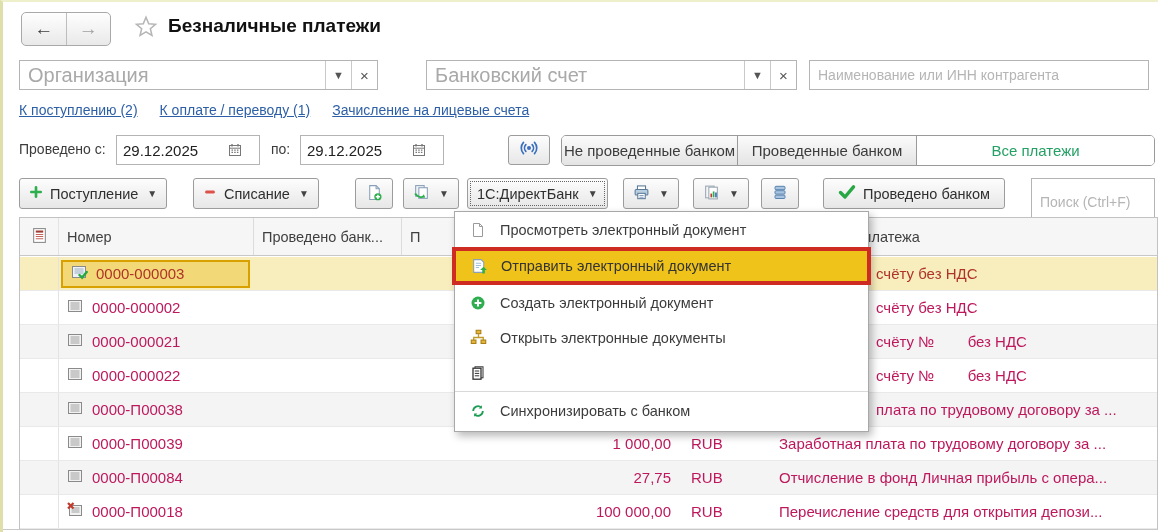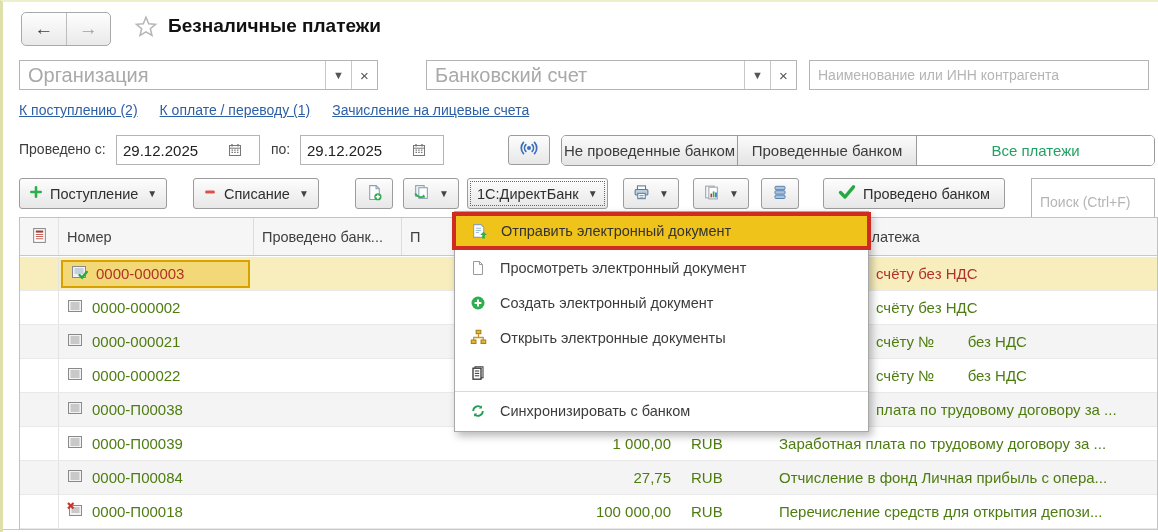--- a/index.html
+++ b/index.html
@@ -65,21 +65,21 @@
     border:1px solid #b4b4b4; }
   .searchbox input { width:100%; height:100%; border:0; outline:none; font-size:14px;
     padding:0 8px; font-family:inherit; }
   .searchbox input::placeholder { color:#b5b5b5; }
   
   .table { position:absolute; left:16px; top:215px; width:1139px; height:314px;
     border:1px solid #c2c2c2; border-bottom:0; }
   .thead { position:absolute; left:0; top:0; width:100%; height:38px; background:#f6f6f6;
     border-bottom:1px solid #c8c8c8; display:flex; align-items:center; font-size:14.5px; color:#3f3f3f; }
   .trow { position:absolute; left:0; width:100%; height:34px; display:flex; align-items:center;
-    font-size:15px; color:#4d7c0f; border-bottom:1px solid #e9e9e9; background:#fff; cursor:pointer; }
+    font-size:15px; color:#be185d; border-bottom:1px solid #e9e9e9; background:#fff; cursor:pointer; }
   .trow.alt { background:#f4f4f4; }
   .trow.sel { background:#f8eebd; color:#b03328; }
   .c { height:100%; display:flex; align-items:center; overflow:hidden; }
   .c1 { width:39px; justify-content:center; border-right:1px solid #e3e3e3; flex:none; }
   .c2 { width:195px; padding-left:8px; gap:8px; flex:none; }
   .c3 { width:148px; padding-left:8px; flex:none; }
   .c4 { width:277px; justify-content:flex-end; padding-right:8px; flex:none; }
   .c5 { width:70px; padding-left:12px; flex:none; }
   .c6 { width:410px; padding-left:30px; white-space:pre; flex:none; border-right:1px solid #d6d6d6; }
   .trow .c6.po { padding-left:127px; }
@@ -389,38 +389,38 @@
       </div>
       <div class="c c3"></div>
       <div class="c c4">100 000,00</div>
       <div class="c c5">RUB</div>
       <div class="c c6">Перечисление средств для открытия депози...</div>
     </div>
   </div>
   <div class="tbottom"></div>
 
   <div class="menu">
+    <div class="mi">
+      <span class="micon">
+          <svg width="16" height="16" viewBox="0 0 16 16">
+            <path d="M3.5 1.5h6l3 3v10h-9z" fill="#fff" stroke="#9a9a9a"></path>
+            <path d="M9.5 1.5v3h3" fill="none" stroke="#9a9a9a"></path>
+          </svg>
+        </span>
+      <span>Просмотреть электронный документ</span>
+    </div>
     <div class="mi hl">
       <span class="micon">
           <svg width="17" height="17" viewBox="0 0 16 16">
             <path d="M2.5 1.5h7l2.5 2.5v9.5h-9.5z" fill="#fff" stroke="#8aa0b8"></path>
             <path d="M4.5 5h5M4.5 7h5M4.5 9h3" stroke="#9fc0d8"></path>
             <path d="M11.8 8.2l3.2 3.2h-2v3.2h-2.4v-3.2h-2z" fill="#2eae4e"></path>
           </svg>
         </span>
       <span>Отправить электронный документ</span>
-    </div>
-    <div class="mi">
-      <span class="micon">
-          <svg width="16" height="16" viewBox="0 0 16 16">
-            <path d="M3.5 1.5h6l3 3v10h-9z" fill="#fff" stroke="#9a9a9a"></path>
-            <path d="M9.5 1.5v3h3" fill="none" stroke="#9a9a9a"></path>
-          </svg>
-        </span>
-      <span>Просмотреть электронный документ</span>
     </div>
     <div class="mi">
       <span class="micon">
           <svg width="16" height="16" viewBox="0 0 16 16">
             <circle cx="8" cy="8" r="6.5" fill="#2eae4e"></circle>
             <path d="M8 4.6v6.8M4.6 8h6.8" stroke="#fff" stroke-width="2"></path>
           </svg>
         </span>
       <span>Создать электронный документ</span>
     </div>

